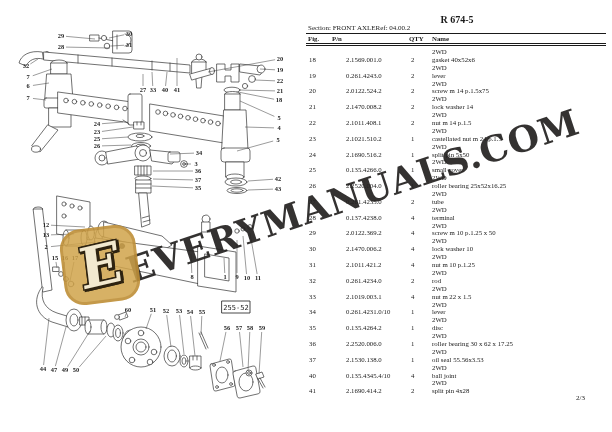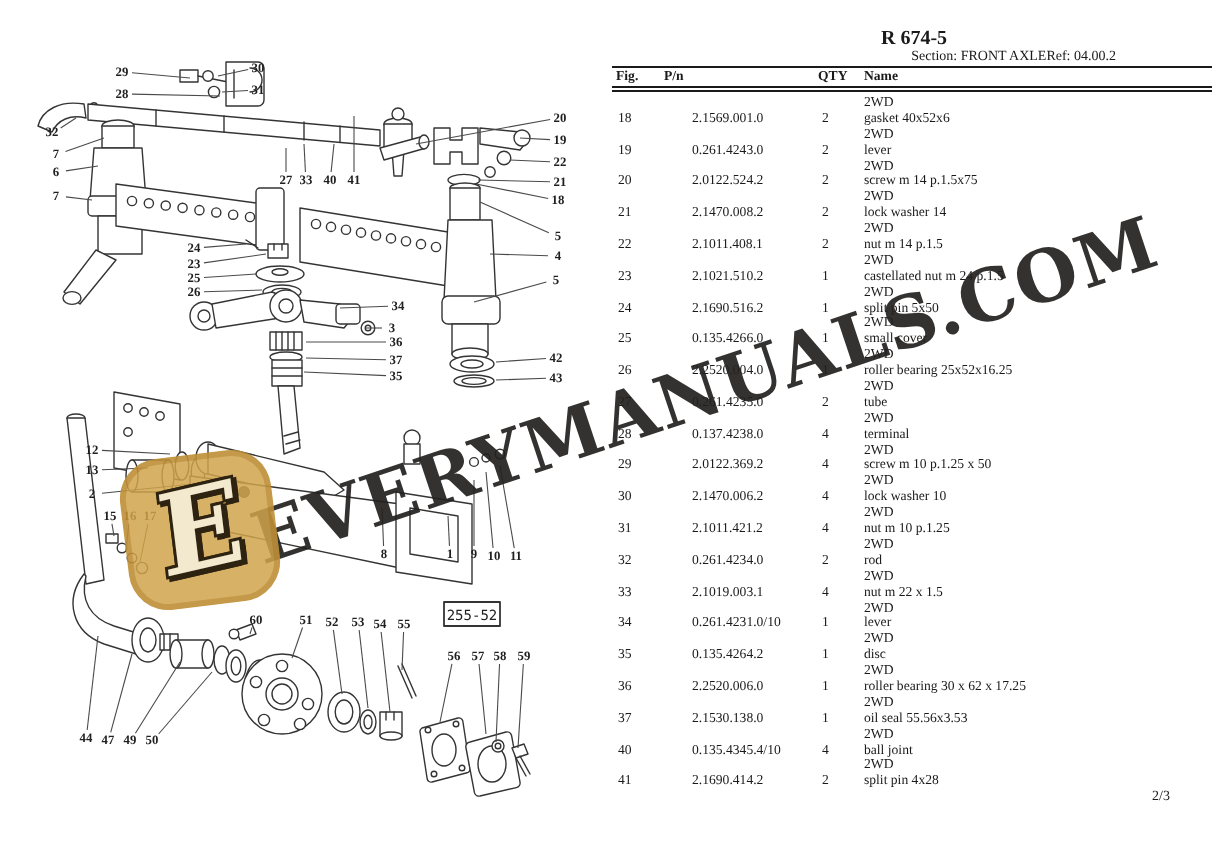--- a/index.html
+++ b/index.html
@@ -6,21 +6,21 @@
   body{width:612px;height:432px;background:#ffffff;position:relative;overflow:hidden;
        font-family:"Liberation Serif",serif;color:#1a1a1a;}
   .page{position:absolute;inset:0;background:#fff;}
 
   
   #diagram{position:absolute;left:0;top:0;width:306px;height:432px;}
 
   
   .table-area{position:absolute;left:306px;top:14px;width:302px;}
   .doc-num{text-align:center;font-weight:bold;font-size:10px;height:10px;}
-  .sec-row{display:flex;justify-content:flex-end;font-size:7px;height:9px;
+  .sec-row{display:flex;justify-content:flex-start;font-size:7px;height:9px;
            padding-left:2px;padding-right:50px;}
   .tbl-title{font-weight:bold;font-size:7.5px;height:10px;padding-left:1px;}
   .thead{position:relative;height:9px;border-top:1.4px solid #1a1a1a;
          border-bottom:3px double #1a1a1a;font-weight:bold;font-size:6.8px;margin-right:2px;}
   .thead span{position:absolute;top:1px;}
   .tbody{position:relative;font-size:6.8px;margin-top:2px;}
   .trow{position:relative;height:7.9px;line-height:7.9px;white-space:nowrap;}
   .trow span{position:absolute;top:0;}
   .c-fig{left:3px;}  .c-pn{left:40px;}  .c-qty{left:105px;}  .c-name{left:126px;}
   .page-num{position:absolute;left:576px;top:394px;font-size:7px;}

